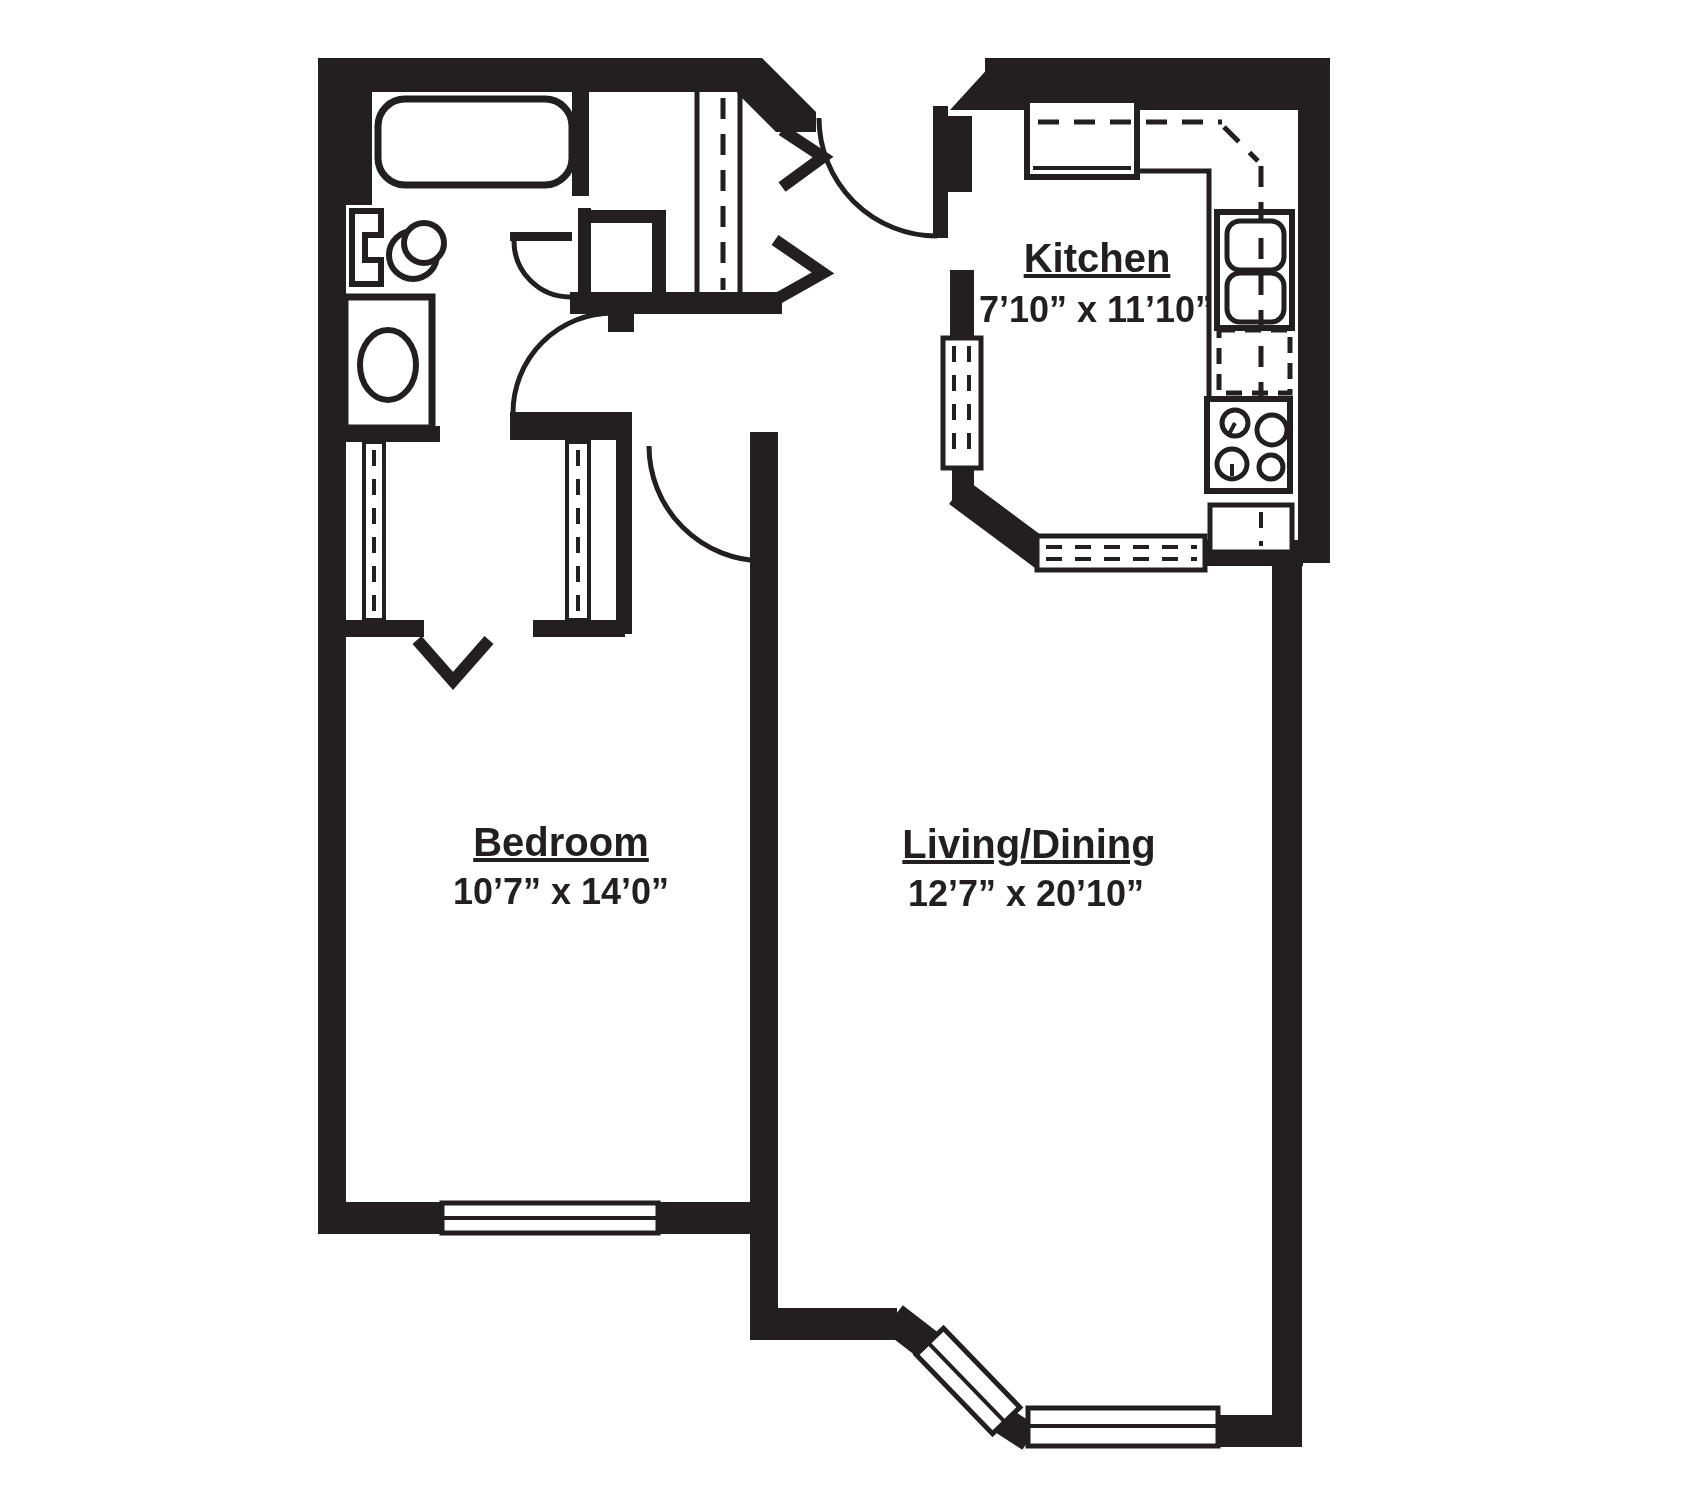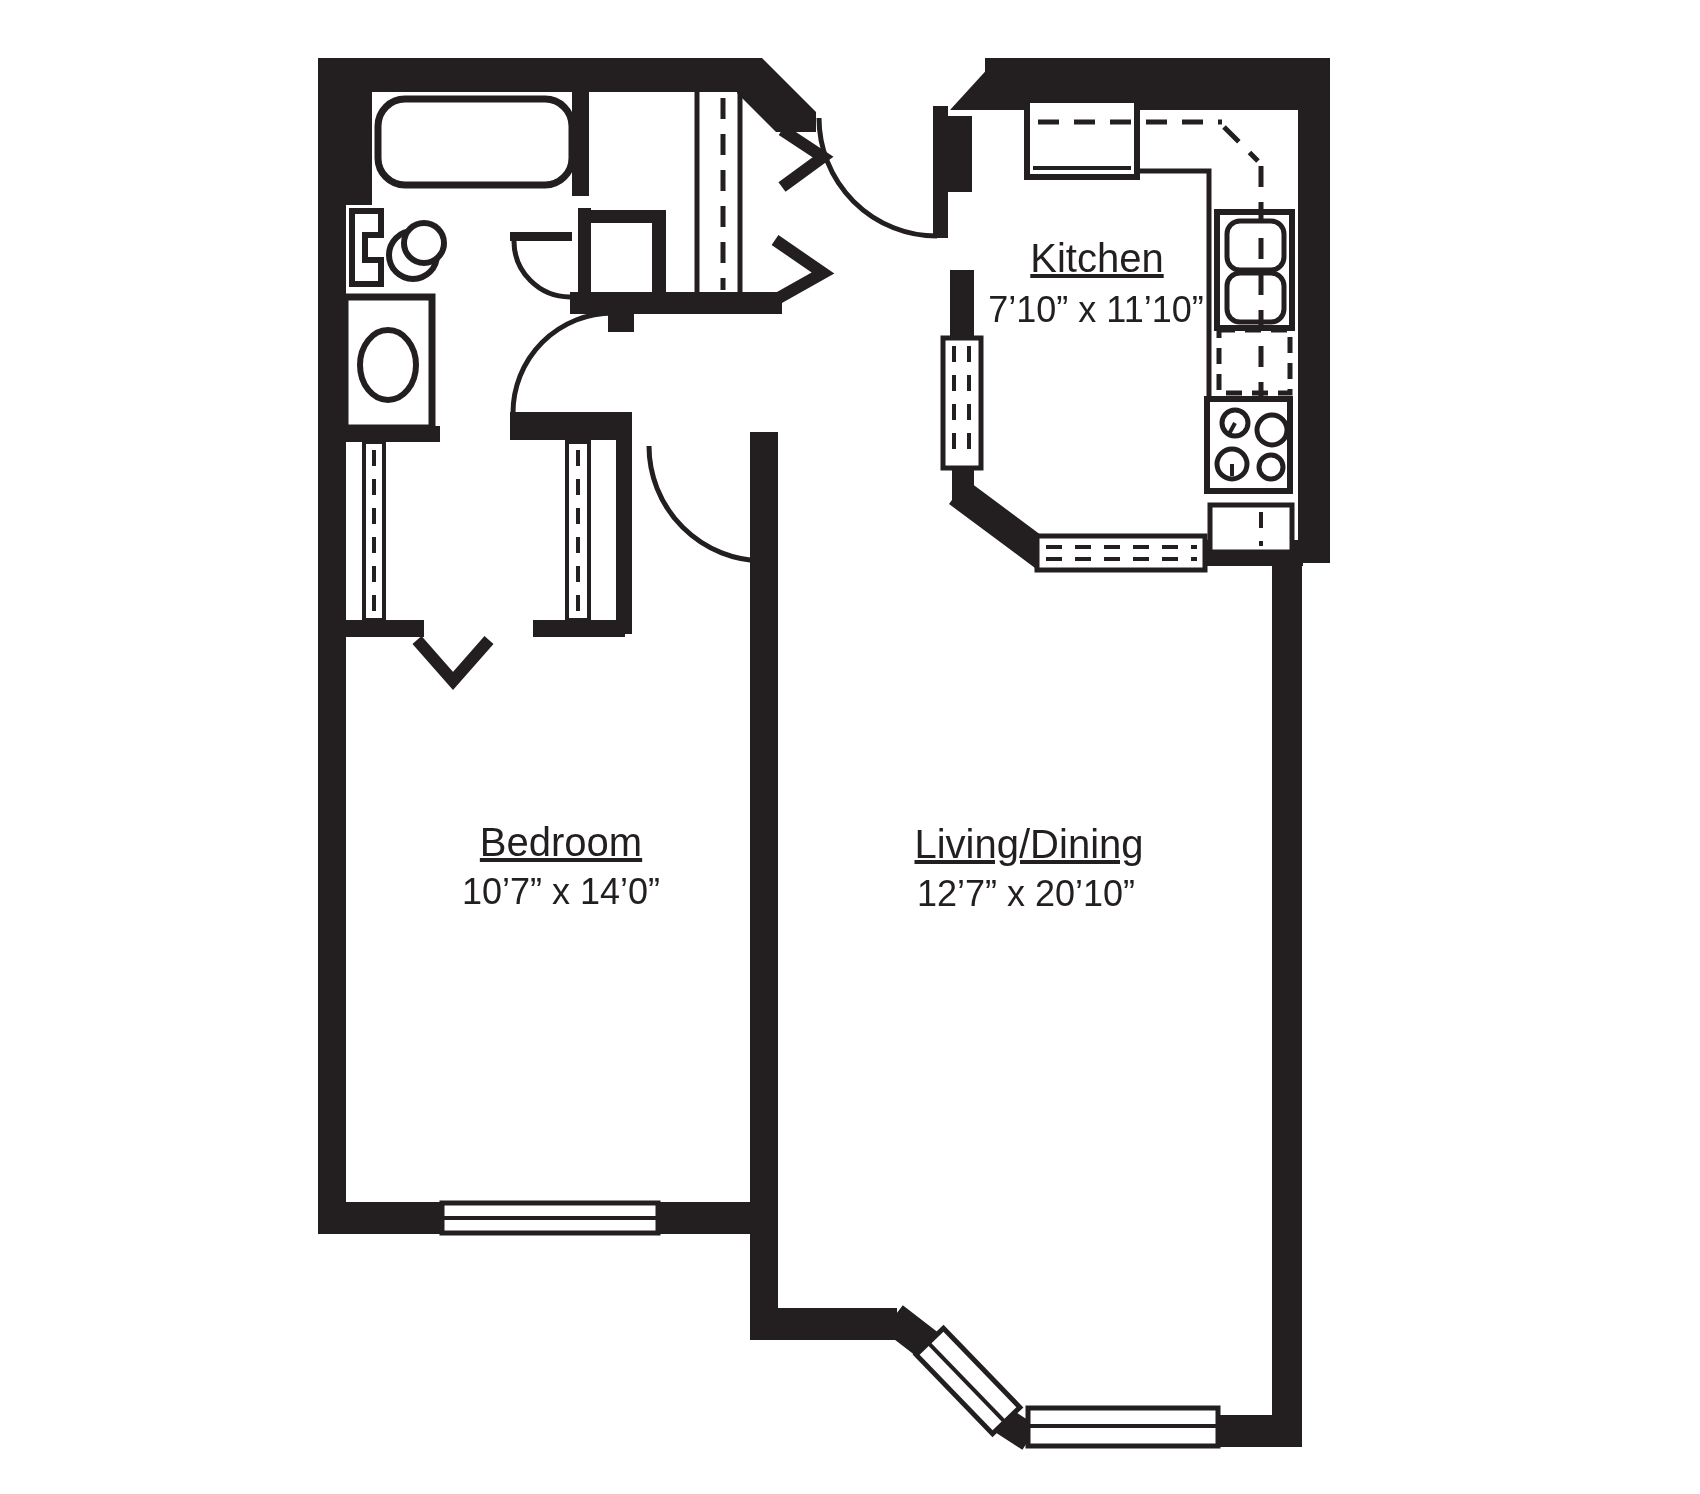--- a/index.html
+++ b/index.html
@@ -1,16 +1,16 @@
 <!DOCTYPE html>
 <html><head>
 <meta charset="utf-8">
 <style>
   html, body { margin: 0; padding: 0; background: #ffffff; }
-  .stage { position: relative; width: 1700px; height: 1494px; background: #ffffff; }
+  .stage { position: relative; width: 1700px; height: 1494px; background: #ffffff; font-weight: bold; }
   svg { display: block; font-family: "Liberation Sans", sans-serif; }
   .wall { fill: #231f20; }
   .wline { stroke: #231f20; fill: none; }
   .fix { fill: #ffffff; stroke: #231f20; }
   .arc { stroke: #231f20; fill: none; stroke-width: 5; }
   .dash { stroke: #231f20; fill: none; stroke-width: 5; stroke-dasharray: 21 15; }
   .dash-thin { stroke: #231f20; fill: none; stroke-width: 4; stroke-dasharray: 16 13; }
   .chev { stroke: #231f20; fill: none; stroke-width: 12; }
   .room-name { fill: #231f20; font-size: 40px; text-decoration: underline; }
   .room-dims { fill: #231f20; font-size: 36px; }

